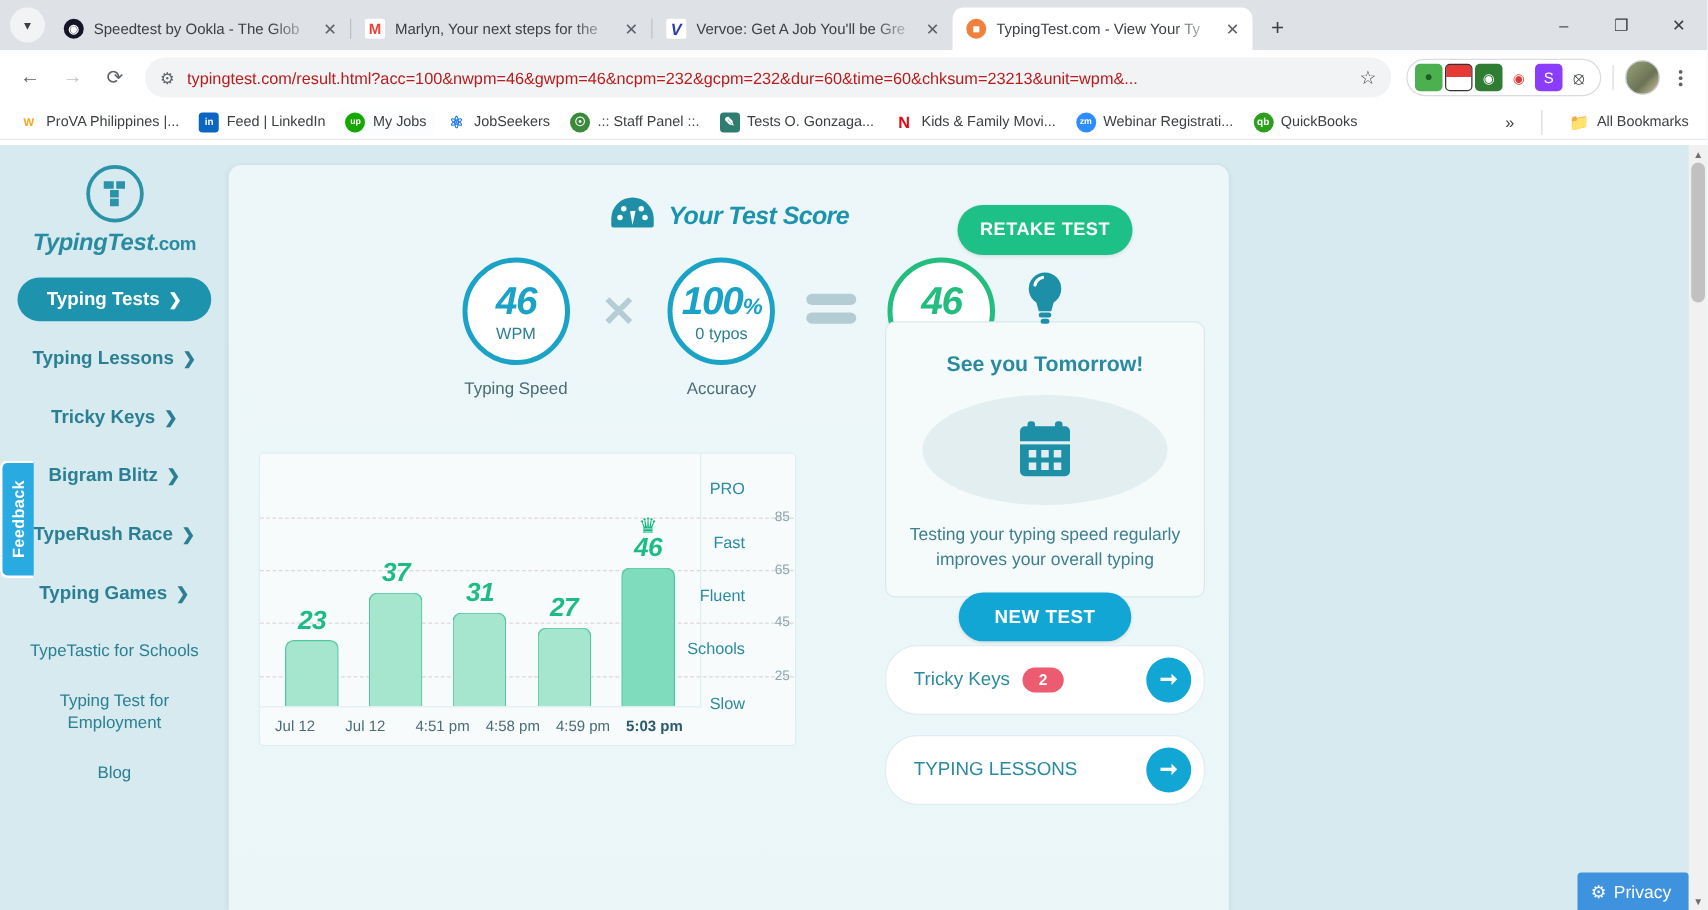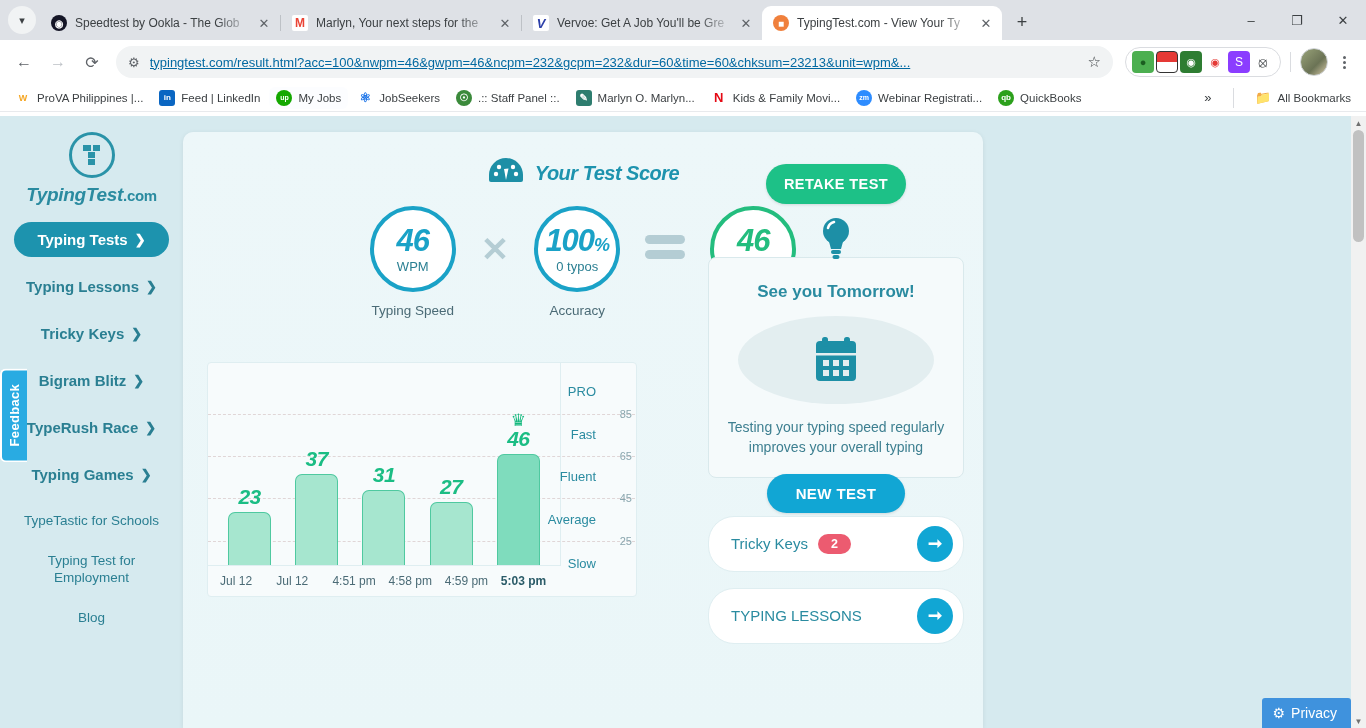--- a/index.html
+++ b/index.html
@@ -88,22 +88,22 @@
     color: #5f6368; font-size: 16px; cursor: pointer; flex: 0 0 32px;
   }
   .nav-btn.disabled { color: #bdc1c6; }
   .omnibox {
     flex: 1 1 auto; height: 32px; background: #f1f3f4;
     border-radius: 16px; display: flex; align-items: center;
     padding: 0 12px; margin: 0 6px; gap: 10px; min-width: 0;
     cursor: text;
   }
   .omnibox-url {
-    flex: 1 1 auto; font-size: 13px; color: #0369a1;
-    white-space: nowrap; overflow: hidden; text-overflow: ellipsis; text-decoration: underline;
+    flex: 1 1 auto; font-size: 13px; color: #b91c1c;
+    white-space: nowrap; overflow: hidden; text-overflow: ellipsis;
   }
   .ext-pill {
     display: flex; align-items: center; gap: 2px;
     border: 1px solid #dadce0; border-radius: 16px;
     height: 30px; padding: 0 6px; margin-left: 4px;
   }
   .ext-ico {
     width: 22px; height: 22px; border-radius: 4px;
     display: flex; align-items: center; justify-content: center;
     font-size: 11px; cursor: pointer;
@@ -457,21 +457,21 @@
     <div class="bm">
       <span class="bm-ico" style="background:#fff;color:#1a73e8;font-size:13px;">⚛</span>
       <span>JobSeekers</span>
     </div>
     <div class="bm">
       <span class="bm-ico" style="background:#3b8a3b;border-radius:50%;font-size:10px;">☉</span>
       <span>.:: Staff Panel ::.</span>
     </div>
     <div class="bm">
       <span class="bm-ico" style="background:#2e7d6f;font-size:10px;">✎</span>
-      <span>Marlyn O. Marlyn...</span>
+      <span>Tests O. Gonzaga...</span>
     </div>
     <div class="bm">
       <span class="bm-ico" style="background:#fff;color:#e50914;font-size:13px;font-weight:900;">N</span>
       <span>Kids &amp; Family Movi...</span>
     </div>
     <div class="bm">
       <span class="bm-ico" style="background:#2d8cff;border-radius:50%;font-size:7px;">zm</span>
       <span>Webinar Registrati...</span>
     </div>
     <div class="bm">
@@ -612,21 +612,21 @@
               <div class="bar-val">46</div>
               <div class="bar best" style="height:55%"></div>
             </div>
           </div>
         </div>
 
         <div class="tiers">
           <div class="tier" style="top:14%">PRO</div>
           <div class="tier" style="top:35%">Fast</div>
           <div class="tier" style="top:56%">Fluent</div>
-          <div class="tier" style="top:77%">Average</div>
+          <div class="tier" style="top:77%">Schools</div>
           <div class="tier" style="top:99%">Slow</div>
 
           <div class="ytick" style="top:25%">85</div>
           <div class="ytick" style="top:46%">65</div>
           <div class="ytick" style="top:67%">45</div>
           <div class="ytick" style="top:88%">25</div>
         </div>
 
         <div class="x-labels">
           <span>Jul 12</span>

